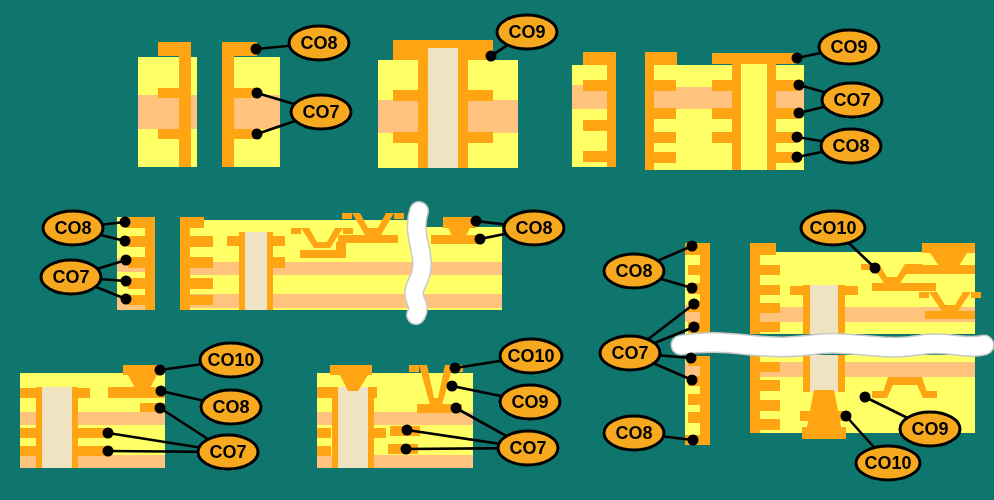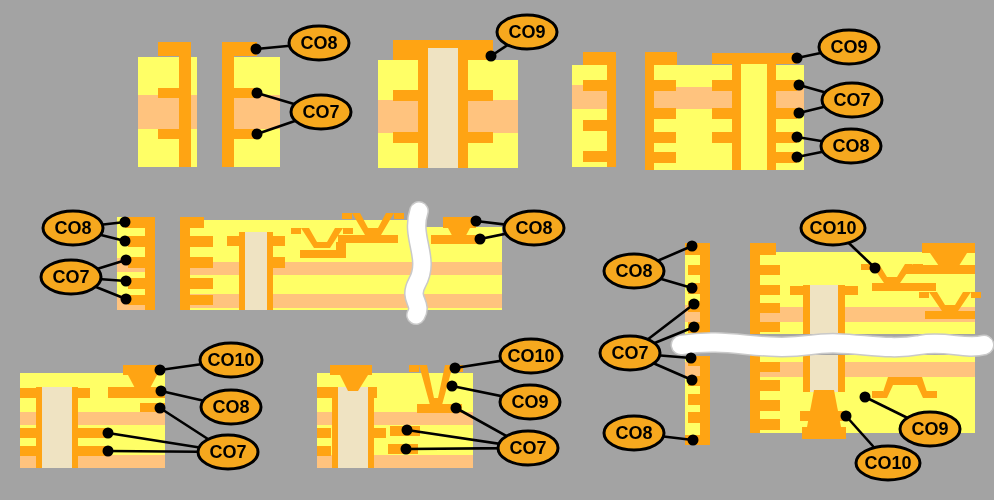--- a/index.html
+++ b/index.html
@@ -1,16 +1,16 @@
 <!DOCTYPE html>
 <html style="--copper: #FFA413; --yellow: #FFFF66; --core: #FFC37E; --via_fill: #EFE3C2; --callout_fill: #F6A81E; --outline: #000000; --tear_edge: #C9C9C9;"><head>
 <meta charset="utf-8">
 <style>
   html,body{margin:0;padding:0;background:#fff;}
-  .stage{position:relative;width:994px;height:500px;background:#a3a3a3;overflow:hidden;
+  .stage{position:relative;width:994px;height:500px;background:#0f766e;overflow:hidden;
          font-family:"Liberation Sans",sans-serif;}
   svg{display:block;}
   .cu{fill:var(--copper);}
   .ye{fill:var(--yellow);}
   .pe{fill:var(--core);}
   .bg{fill:var(--via_fill);}
   .ov{fill:var(--callout_fill);stroke:var(--outline);stroke-width:3;}
   .ln{stroke:var(--outline);stroke-width:2.6;fill:none;}
   .dt{fill:var(--outline);}
   .lb{font-family:"Liberation Sans",sans-serif;font-weight:bold;font-size:18px;

